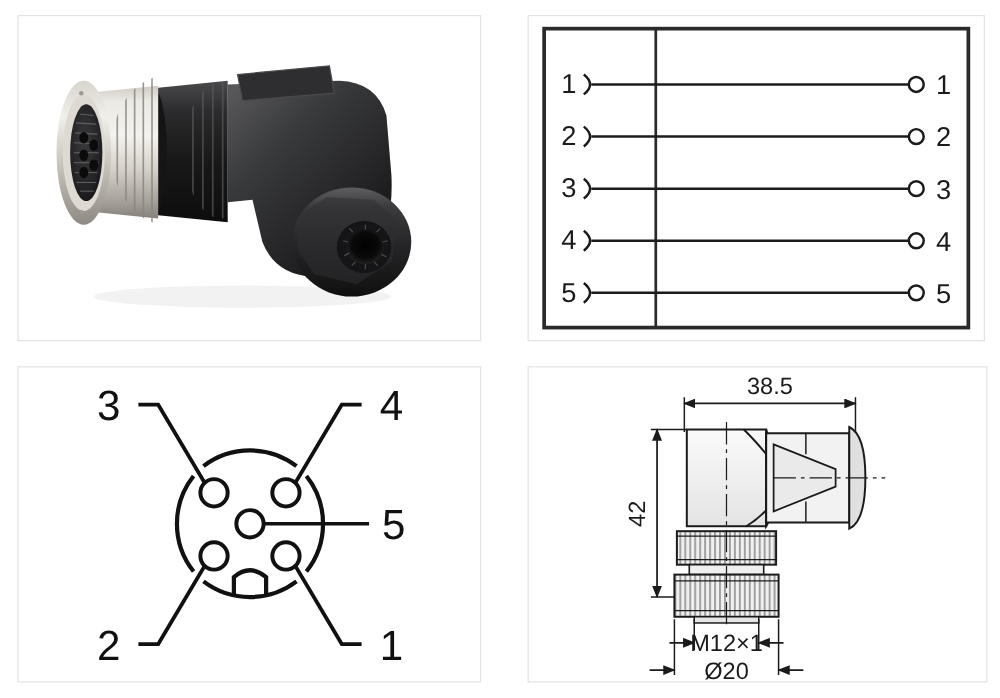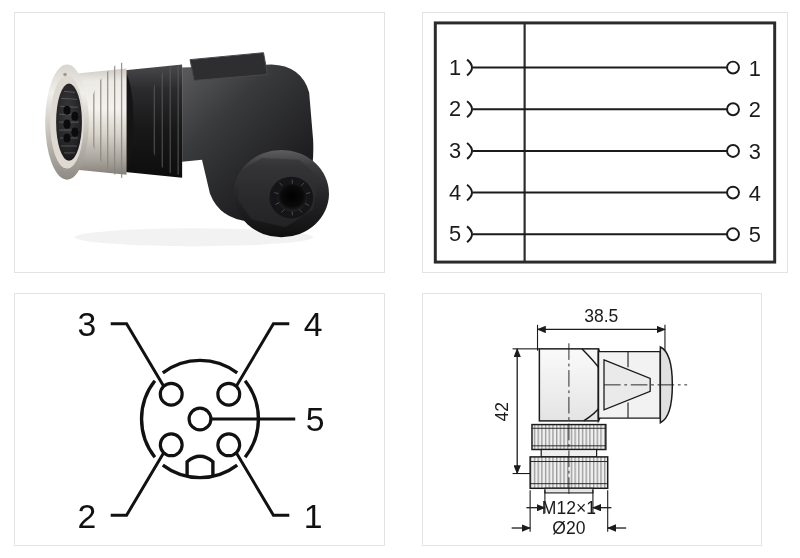--- a/index.html
+++ b/index.html
@@ -20,21 +20,21 @@
   .panel {
     position: absolute;
     background: #ffffff;
     border: 1px solid #e3e3e3;
   }
 
   
   #panel-photo      { left: 14px;  top: 12px;  width: 371px; height: 261px; }
   #panel-schematic  { left: 422px; top: 12px;  width: 366px; height: 261px; }
   #panel-pinout     { left: 14px;  top: 293px; width: 371px; height: 253px; }
-  #panel-dimensions { left: 422px; top: 293px; width: 340px; height: 253px; }
+  #panel-dimensions { left: 422px; top: 293px; width: 368px; height: 253px; }
 
   .panel svg { display: block; width: 100%; height: 100%; }
 
   
   .photo-wrap {
     position: absolute;
     inset: 0;
     overflow: hidden;
   }
 </style>

